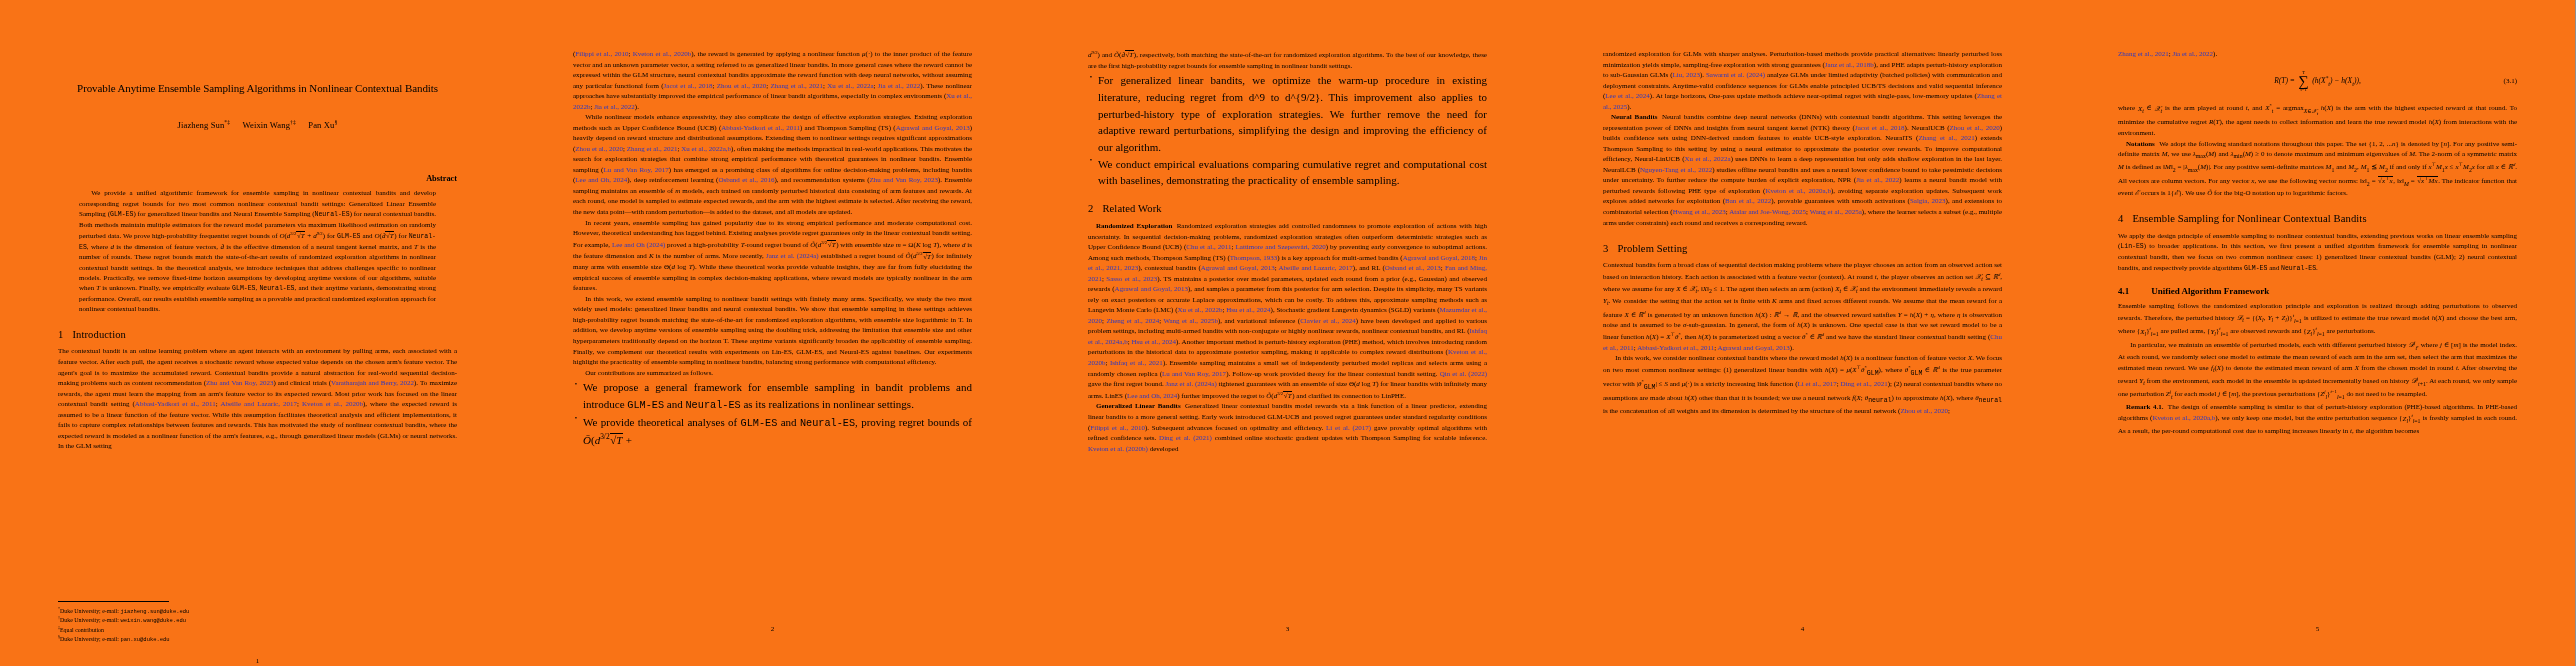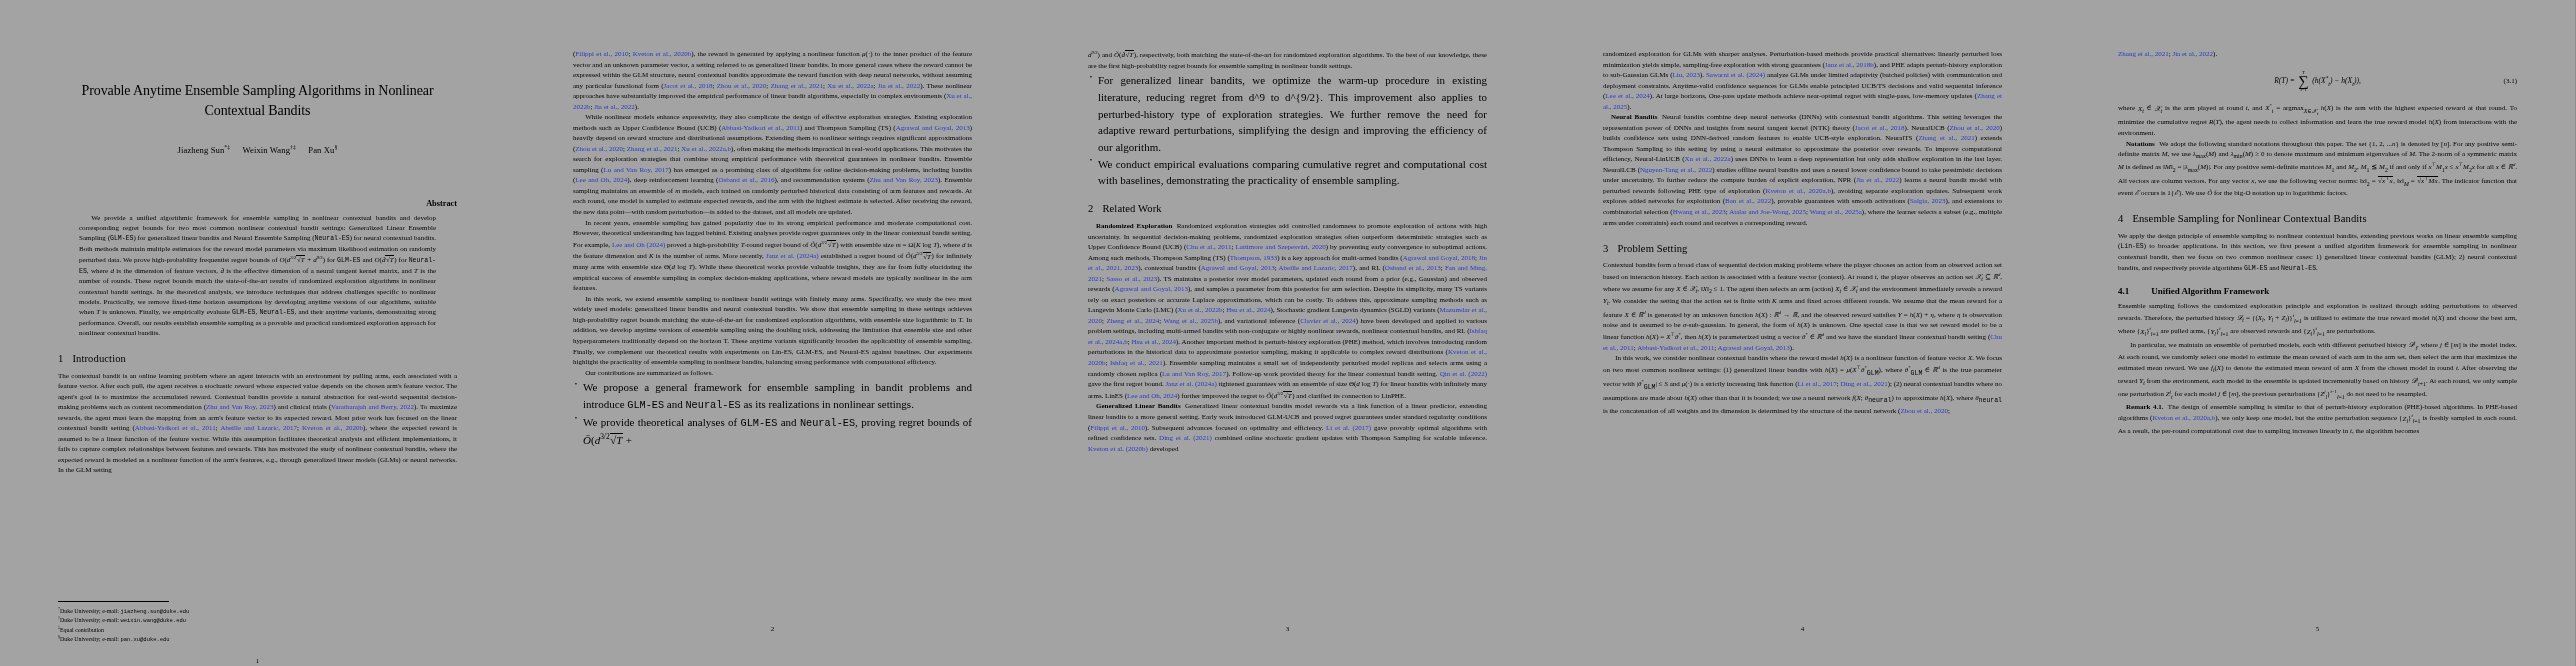--- a/index.html
+++ b/index.html
@@ -17,21 +17,21 @@
     width: 2576px; height: 667px;
     background: #8e8e8e;
     display: flex;
     flex-direction: row;
     align-items: flex-start;
     justify-content: flex-start;
     padding: 0;
   }
   .page {
     position: relative;
-    background: #a3a3a3;
+    background: #f97316;
     width: 515px;
     height: 667px;
     flex: 0 0 515px;
     overflow: hidden;
     padding: 49px 58px 22px 58px;
   }
   .page-col {
     position: relative;
     width: 100%;
     height: 100%;
@@ -50,21 +50,21 @@
     letter-spacing: 0.2px;
     white-space: nowrap;
     writing-mode: vertical-rl;
     text-orientation: mixed;
     transform: rotate(180deg);
     left: 13.3px;
     top: 211px;
   }
   .title {
     text-align: center;
-    font-size: 14px;
+    font-size: 11px;
     line-height: 1.42;
     margin: 32px 0 0 0;
     font-weight: normal;
     letter-spacing: -0.1px;
     padding: 0 10px;
   }
   .authors {
     text-align: center;
     font-size: 8.6px;
     margin-top: 23px;

